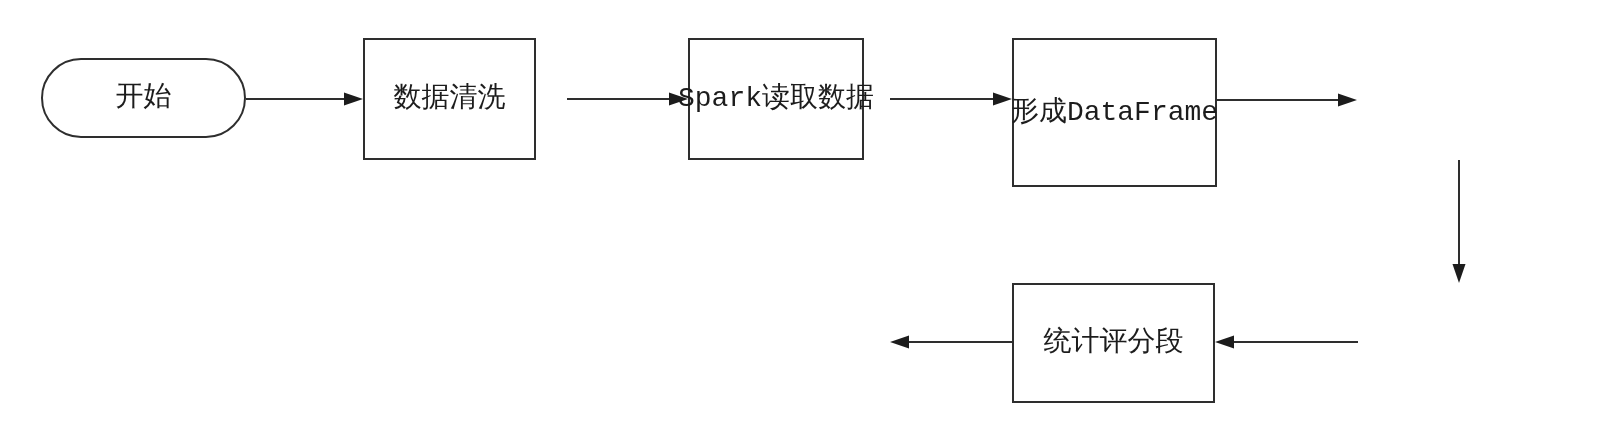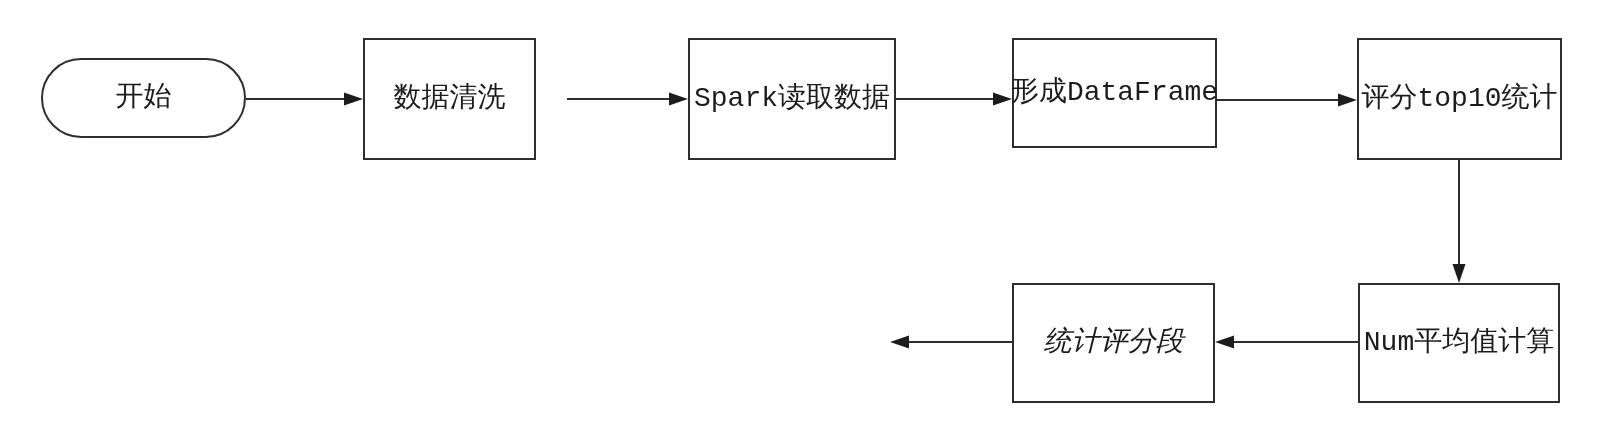--- a/index.html
+++ b/index.html
@@ -36,26 +36,26 @@
     line-height: 1;
     white-space: nowrap;
     text-align: center;
   }
   .node.terminator {
     border-radius: 42px;
   }
   
   .n-start  { left: 41px;   top: 58px;  width: 205px; height: 80px;  }
   .n-clean  { left: 363px;  top: 38px;  width: 173px; height: 122px; }
-  .n-spark  { left: 688px;  top: 38px;  width: 208px; height: 122px; }
-  .n-df     { left: 1012px; top: 38px;  width: 205px; height: 110px; }
+  .n-spark  { left: 688px;  top: 38px;  width: 176px; height: 122px; }
+  .n-df     { left: 1012px; top: 38px;  width: 205px; height: 149px; }
   .n-top10  { left: 1357px; top: 38px;  width: 205px; height: 122px; }
   
   .n-numavg { left: 1358px; top: 283px; width: 202px; height: 120px; }
-  .n-band   { left: 1012px; top: 283px; width: 203px; height: 120px; font-style: italic; }
+  .n-band   { left: 1012px; top: 283px; width: 203px; height: 120px; }
   .n-end    { left: 690px;  top: 303px; width: 200px; height: 79px;  }
 </style>
 </head>
 <body>
 
 <div class="canvas">
 
   <svg class="edges-layer" viewBox="0 0 1604 438" xmlns="http://www.w3.org/2000/svg">
 
     <g>
@@ -103,26 +103,20 @@
   </div>
 
   <div class="node n-spark">
     <span>Spark读取数据</span>
   </div>
 
   <div class="node n-df">
     <span>形成DataFrame</span>
   </div>
 
-  <div class="node n-top10">
-    <span>评分top10统计</span>
-  </div>
 
-  <div class="node n-numavg">
-    <span>Num平均值计算</span>
-  </div>
 
   <div class="node n-band">
     <span>统计评分段</span>
   </div>
 
 
 </div>
 
 </body></html>

